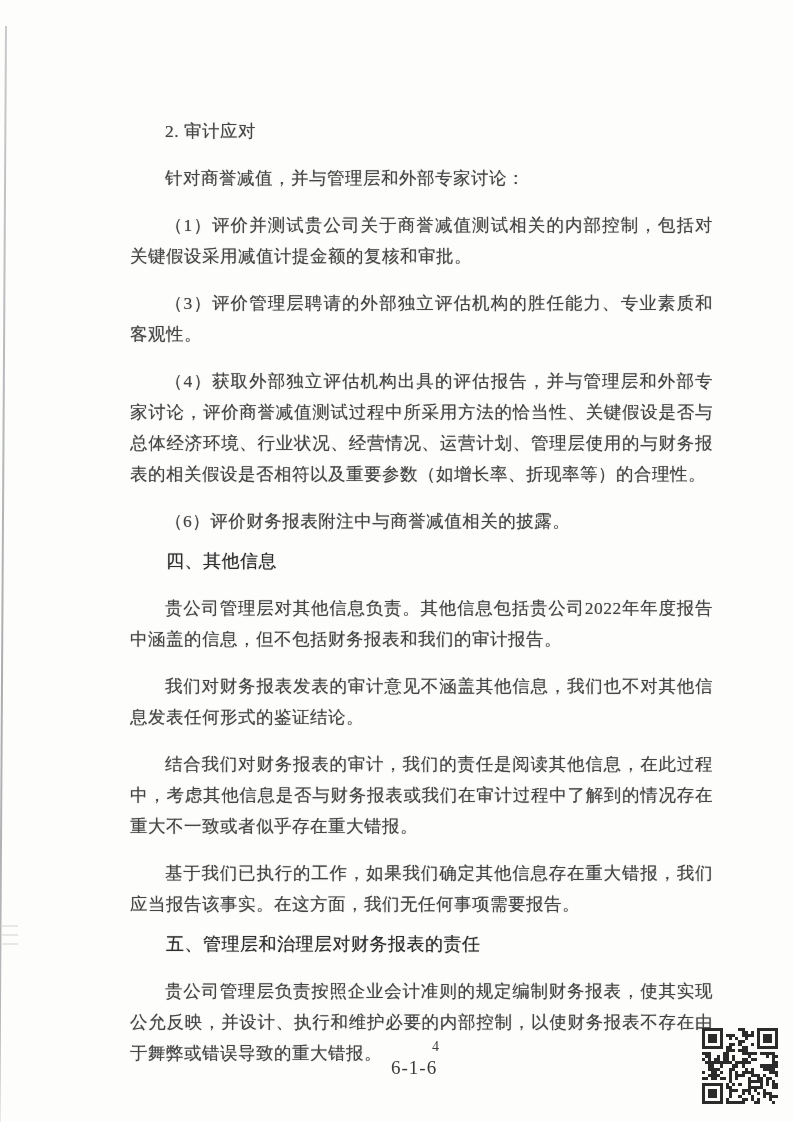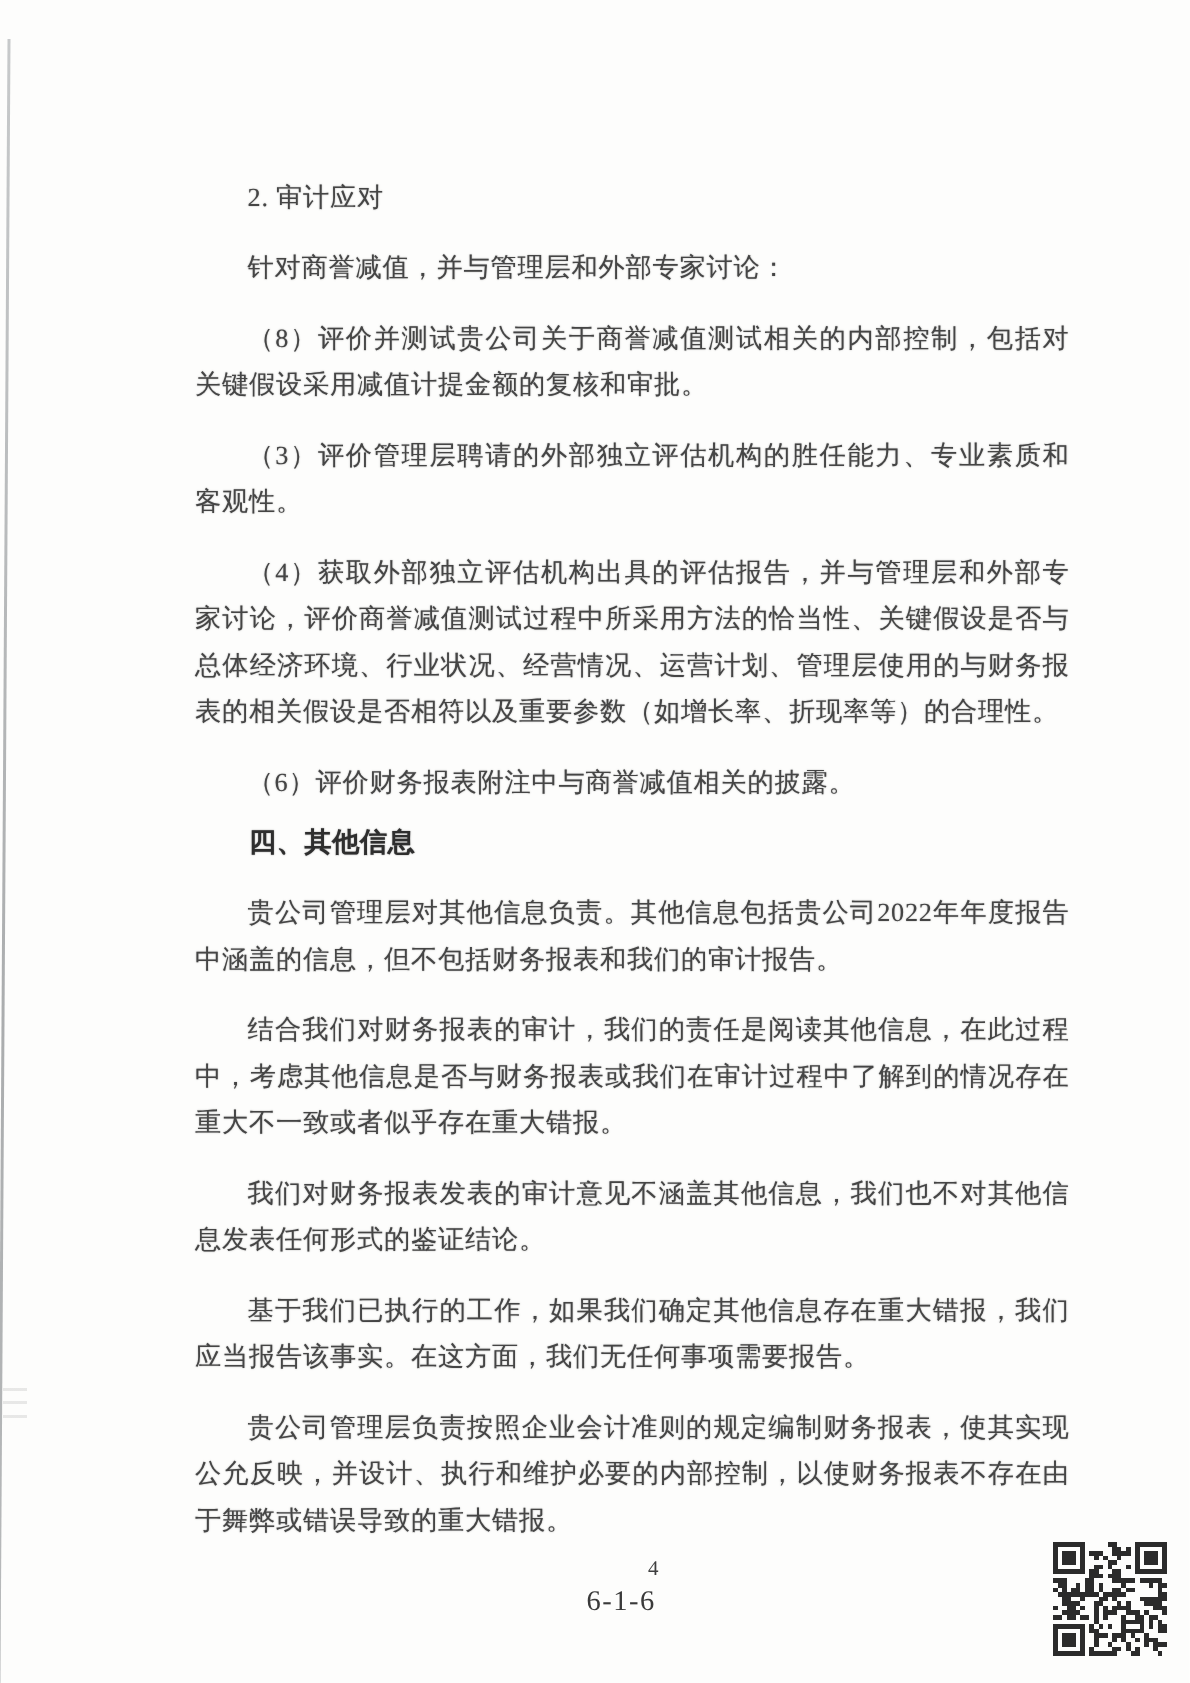--- a/index.html
+++ b/index.html
@@ -46,21 +46,21 @@
     text-align: justify;
     text-shadow: 0 0 1px rgba(70,70,70,0.55);
     letter-spacing: 0.5px;
   }
   .para, .sub {
     margin: 16px 0 3px 0;
     text-indent: 2em;
   }
   .heading {
     font-size: 18px;
-    font-weight: bold;
+    font-weight: normal;
     color: #2e2e2e;
     margin: 9px 0 15px 0;
     text-indent: 2em;
     text-shadow: 0 0 1px rgba(40,40,40,0.6);
   }
   .footer-pagenum {
     position: absolute;
     left: 432px;
     top: 1039px;
     font-size: 14px;
@@ -87,29 +87,30 @@
 </style>
 </head>
 <body>
 
 <div class="scan-edge"></div>
 <div class="scan-smudge"></div>
 
 <div class="content">
   <p class="sub">2. 审计应对</p>
   <p class="para">针对商誉减值，并与管理层和外部专家讨论：</p>
-  <p class="para">（8）评价并测试贵公司关于商誉减值测试相关的内部控制，包括对关键假设采用减值计提金额的复核和审批。</p>
+  <p class="para">（1）评价并测试贵公司关于商誉减值测试相关的内部控制，包括对关键假设采用减值计提金额的复核和审批。</p>
   <p class="para">（3）评价管理层聘请的外部独立评估机构的胜任能力、专业素质和客观性。</p>
   <p class="para">（4）获取外部独立评估机构出具的评估报告，并与管理层和外部专家讨论，评价商誉减值测试过程中所采用方法的恰当性、关键假设是否与总体经济环境、行业状况、经营情况、运营计划、管理层使用的与财务报表的相关假设是否相符以及重要参数（如增长率、折现率等）的合理性。</p>
   <p class="para">（6）评价财务报表附注中与商誉减值相关的披露。</p>
   <h3 class="heading">四、其他信息</h3>
   <p class="para">贵公司管理层对其他信息负责。其他信息包括贵公司2022年年度报告中涵盖的信息，但不包括财务报表和我们的审计报告。</p>
+  <p class="para">我们对财务报表发表的审计意见不涵盖其他信息，我们也不对其他信息发表任何形式的鉴证结论。</p>
   <p class="para">结合我们对财务报表的审计，我们的责任是阅读其他信息，在此过程中，考虑其他信息是否与财务报表或我们在审计过程中了解到的情况存在重大不一致或者似乎存在重大错报。</p>
-  <p class="para">我们对财务报表发表的审计意见不涵盖其他信息，我们也不对其他信息发表任何形式的鉴证结论。</p>
   <p class="para">基于我们已执行的工作，如果我们确定其他信息存在重大错报，我们应当报告该事实。在这方面，我们无任何事项需要报告。</p>
+  <h3 class="heading">五、管理层和治理层对财务报表的责任</h3>
   <p class="para">贵公司管理层负责按照企业会计准则的规定编制财务报表，使其实现公允反映，并设计、执行和维护必要的内部控制，以使财务报表不存在由于舞弊或错误导致的重大错报。</p>
 </div>
 
 <div class="footer-pagenum">4</div>
 <div class="footer-code">6-1-6</div>
 <div class="qr">
     <svg viewBox="0 0 25 25" shape-rendering="crispEdges" xmlns="http://www.w3.org/2000/svg">
       <rect x="12" y="0" width="1" height="1"></rect>
       <rect x="13" y="0" width="1" height="1"></rect>
       <rect x="13" y="1" width="1" height="1"></rect>

